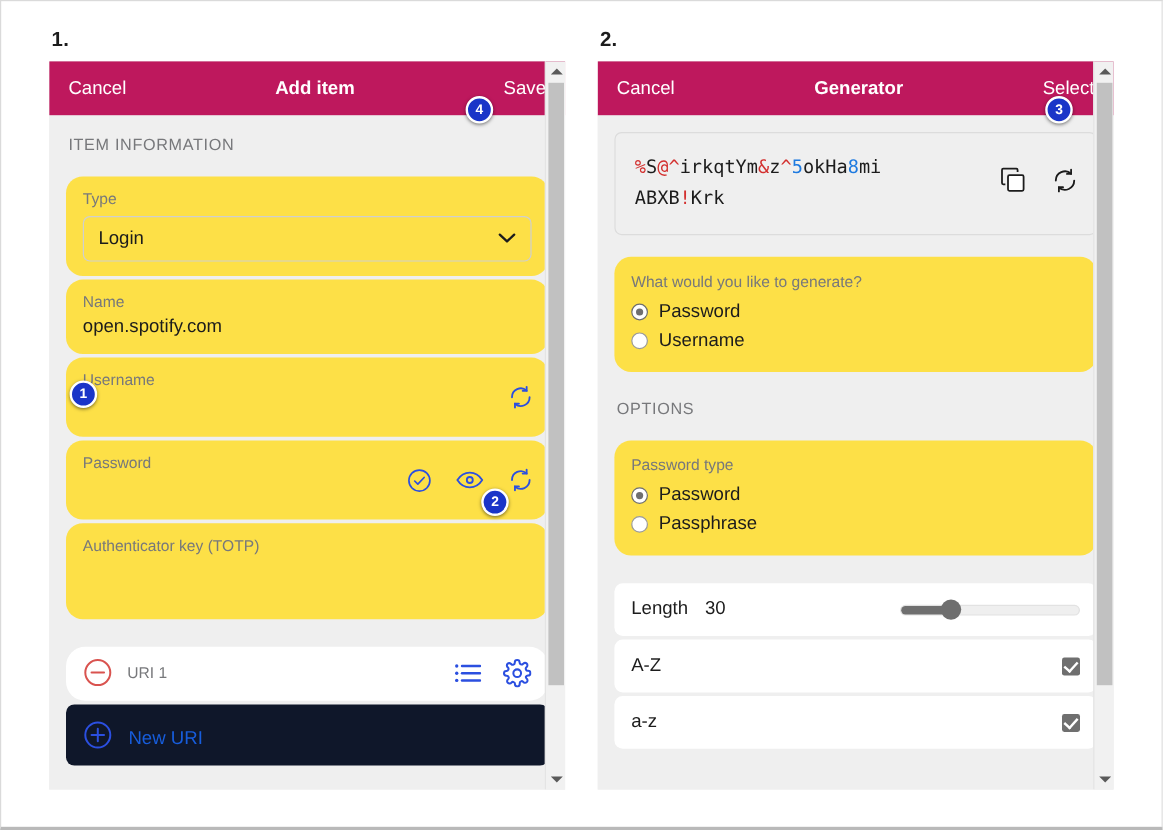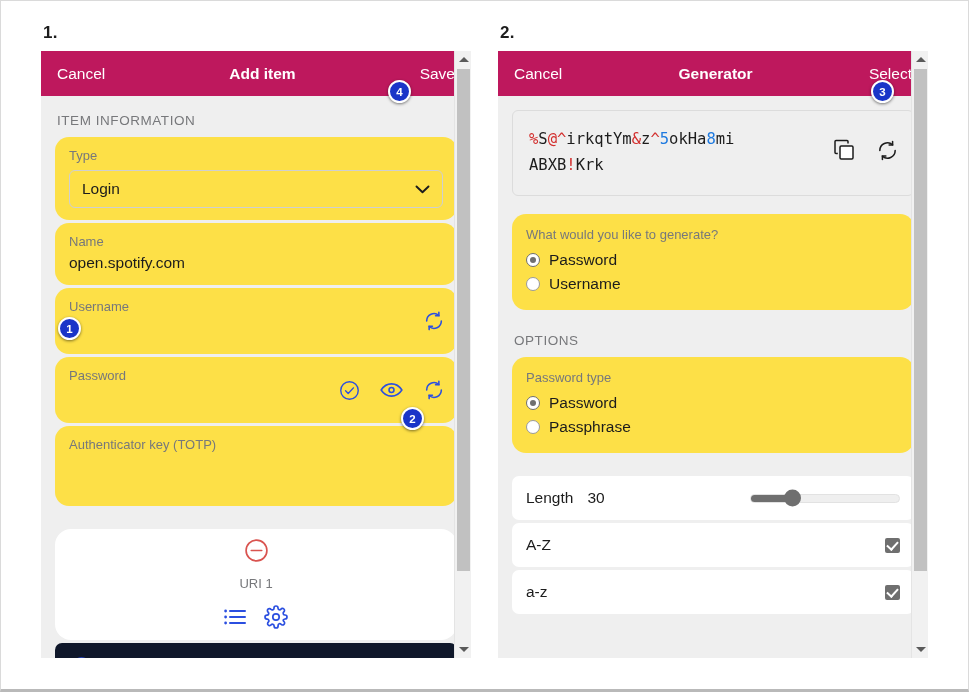--- a/index.html
+++ b/index.html
@@ -74,21 +74,21 @@
     background: #efefef;
     padding: 0 0 0 0;
   }
   .body-inner {
     padding: 0 14px 0 14px;
   }
   .section-head {
     font-size: 13.5px;
     color: #77787b;
     letter-spacing: .55px;
-    padding: 17px 2px 9px 2px;
+    padding: 17px 2px 19px 2px;
   }
 
   
   .card {
     background: #fde047;
     border-radius: 14px;
     padding: 10px 14px 12px 14px;
     margin-bottom: 3px;
     position: relative;
   }
@@ -137,21 +137,20 @@
   
   .uri-card {
     background: #ffffff;
     border-radius: 16px;
     margin-bottom: 3px;
     padding: 9px 14px 11px 14px;
     display: flex;
     align-items: center;
     gap: 12px;
     position: relative;
-    flex-direction: column;
   }
   .uri-texts { flex: 1; min-width: 0; }
   .uri-actions { display: flex; align-items: center; gap: 18px; }
 
   .newuri-card {
     background: #0f172a;
     border-radius: 7px;
     padding: 13px 14px;
     display: flex;
     align-items: flex-end;

